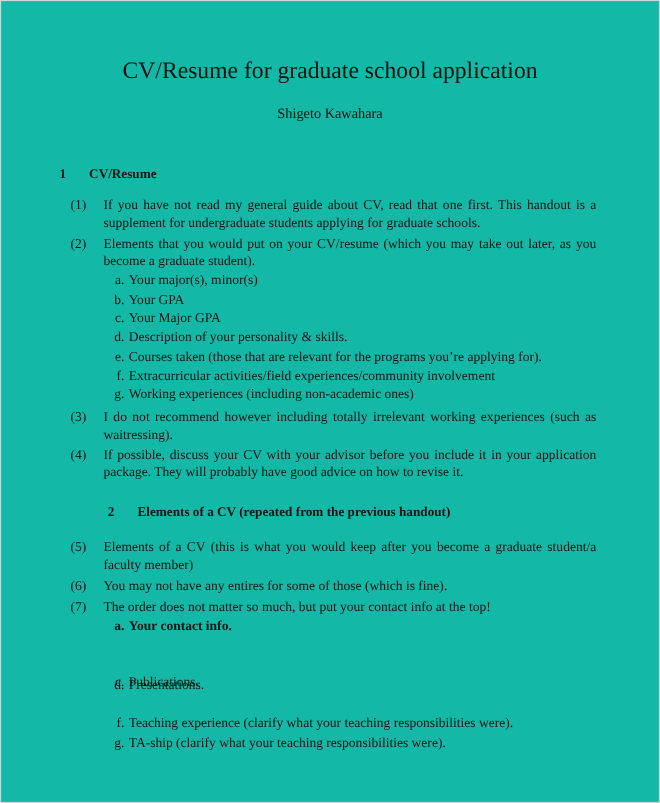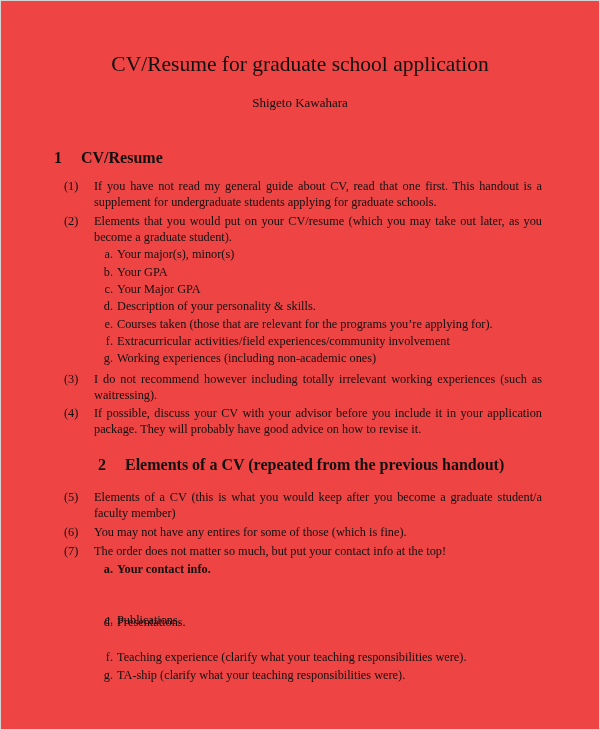--- a/index.html
+++ b/index.html
@@ -1,34 +1,34 @@
 <!DOCTYPE html>
 <html><head>
 <meta charset="utf-8">
 <style>
   html, body { margin: 0; padding: 0; background: #ffffff; }
   body { width: 600px; height: 730px; overflow: hidden; }
   .page {
     position: relative;
     width: 598px; height: 728px;
     border: 1px solid #d4d4d4;
-    background: #ef4444;
+    background: #14b8a6;
     font-family: "Liberation Serif", "DejaVu Serif", serif;
     color: #111111;
   }
   .title {
     position: absolute; left: 0; right: 0; top: 50px;
     text-align: center; font-size: 21.5px; line-height: 26px;
   }
   .author {
     position: absolute; left: 0; right: 0; top: 93px;
     text-align: center; font-size: 13px; line-height: 18px;
   }
   .section-heading {
-    position: absolute; left: 53px; font-size: 16px; font-weight: bold; line-height: 22px;
+    position: absolute; left: 53px; font-size: 12px; font-weight: bold; line-height: 22px;
     white-space: nowrap;
   }
   .section-heading .num { display: inline-block; width: 27px; }
   .item {
     position: absolute; left: 63px; width: 478px;
     font-size: 12.3px; line-height: 15.6px;
   }
   .item .marker { position: absolute; left: 0; top: 0; }
   .item .text { display: block; margin-left: 30px; text-align: justify; text-align-last: left; }
   .sub {

